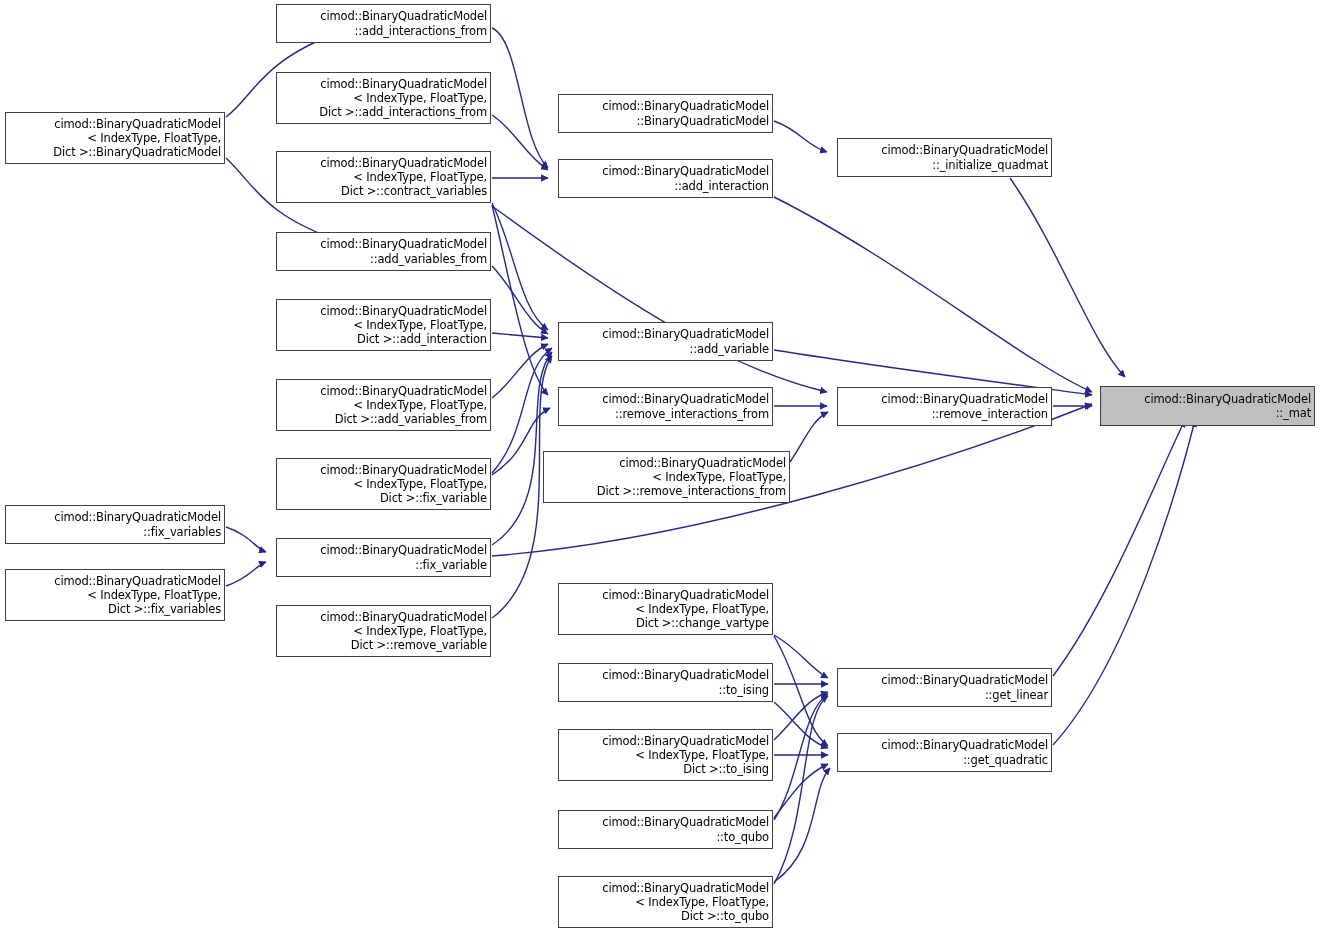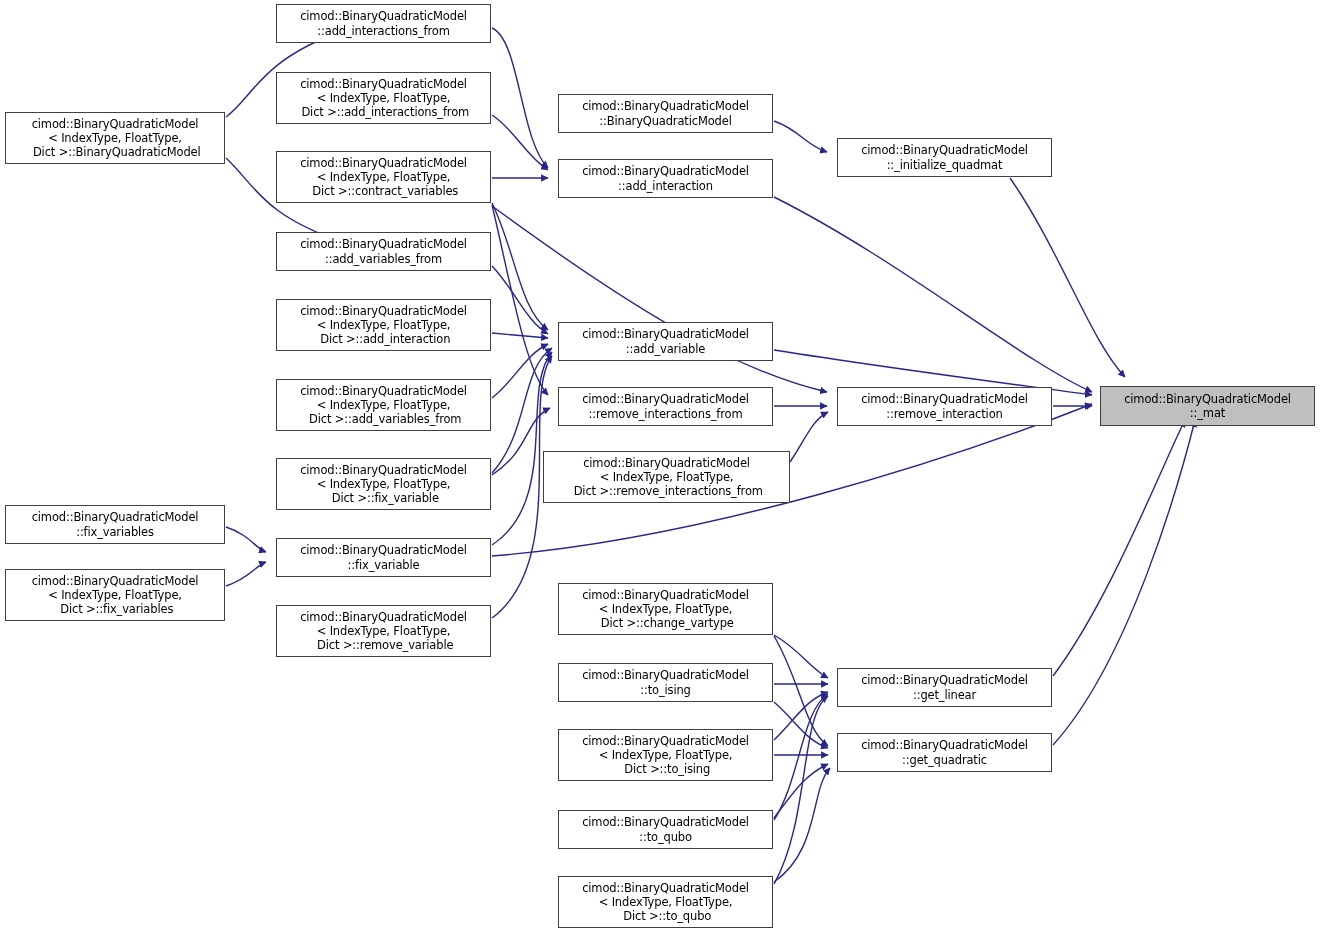--- a/index.html
+++ b/index.html
@@ -16,21 +16,21 @@
     justify-content:center;
     text-align:center;
     color:#000000;
     font-size:11.5px;
     line-height:14.2px;
     letter-spacing:-0.15px;
     white-space:pre;
     overflow:hidden;
   }
   .node.highlight{background:#bfbfbf;}
-  .node .lbl{display:block;width:100%;padding:0 3px;box-sizing:border-box;}
+  .node .lbl{display:block;width:100%;padding:0 3px;box-sizing:border-box;text-align:right;}
 </style>
 </head>
 <body>
 
 <div id="canvas">
   <svg id="edges" viewBox="0 0 1320 937" xmlns="http://www.w3.org/2000/svg">
       <defs>
         <marker id="arrow" viewBox="0 0 10 10" refX="9.2" refY="5" markerWidth="5.4" markerHeight="5.4" orient="auto" markerUnits="strokeWidth">
           <path d="M 0 0 L 10 5 L 0 10 z" fill="#26268c"></path>
         </marker>

